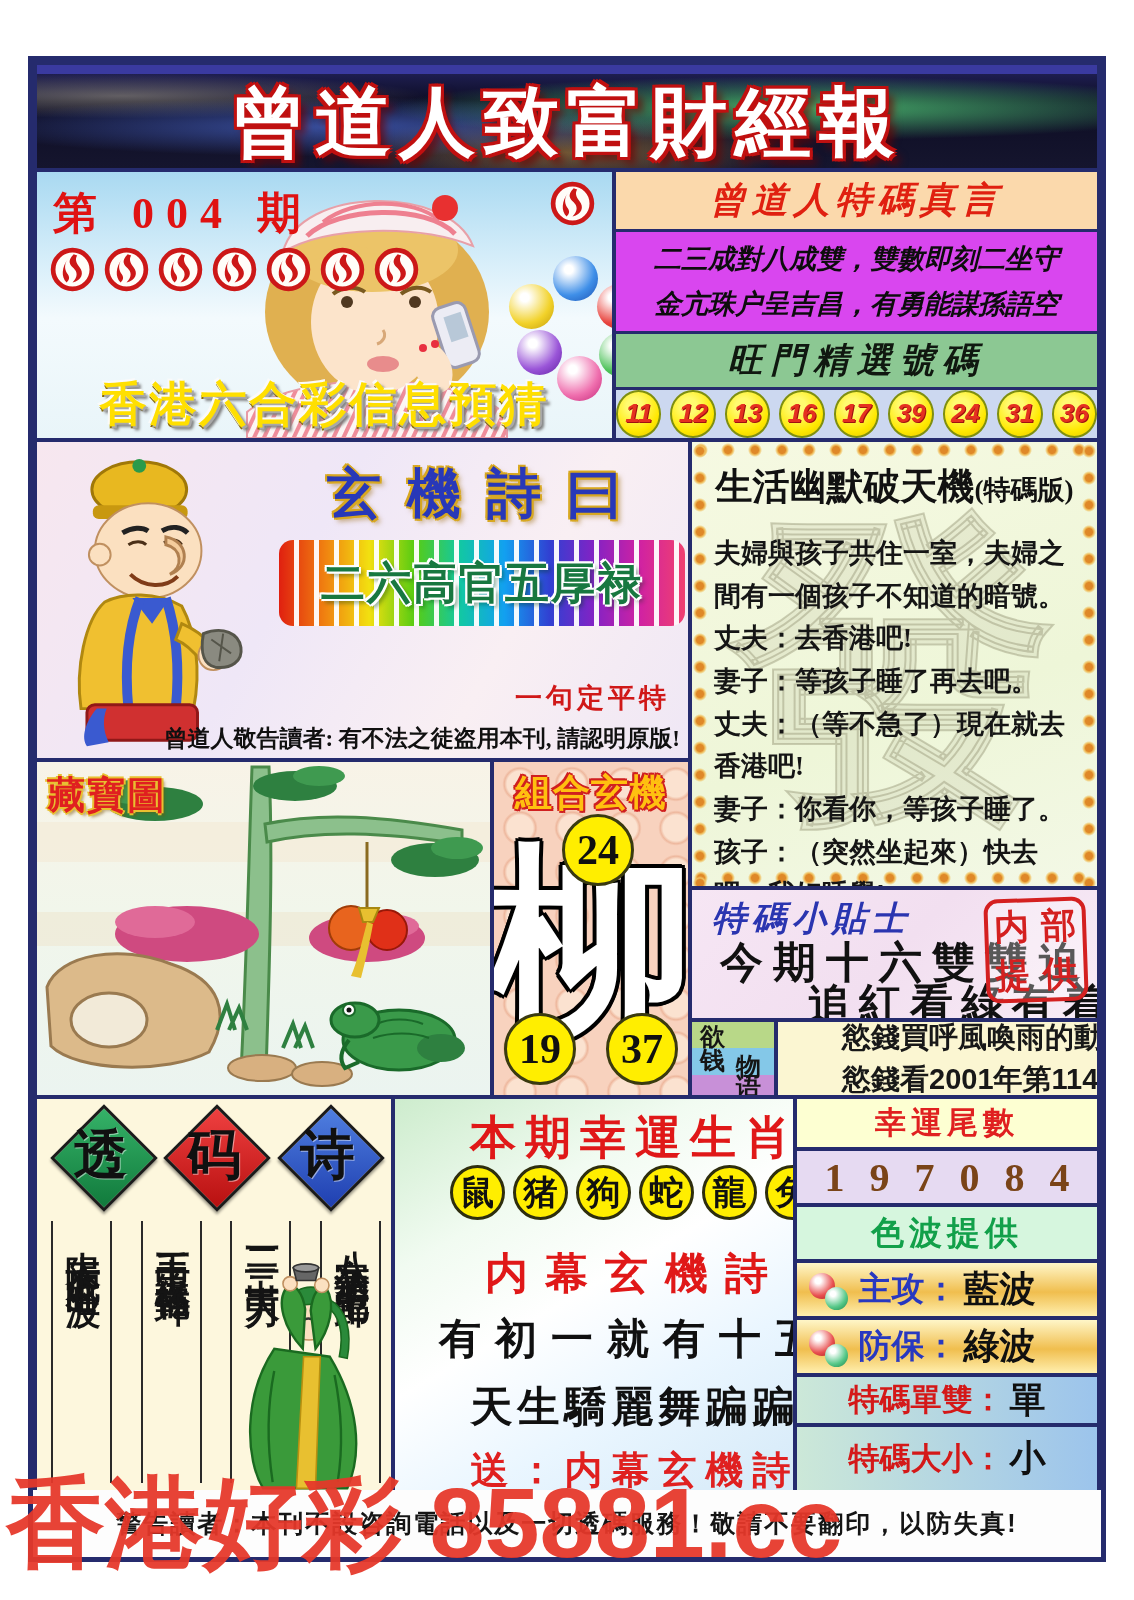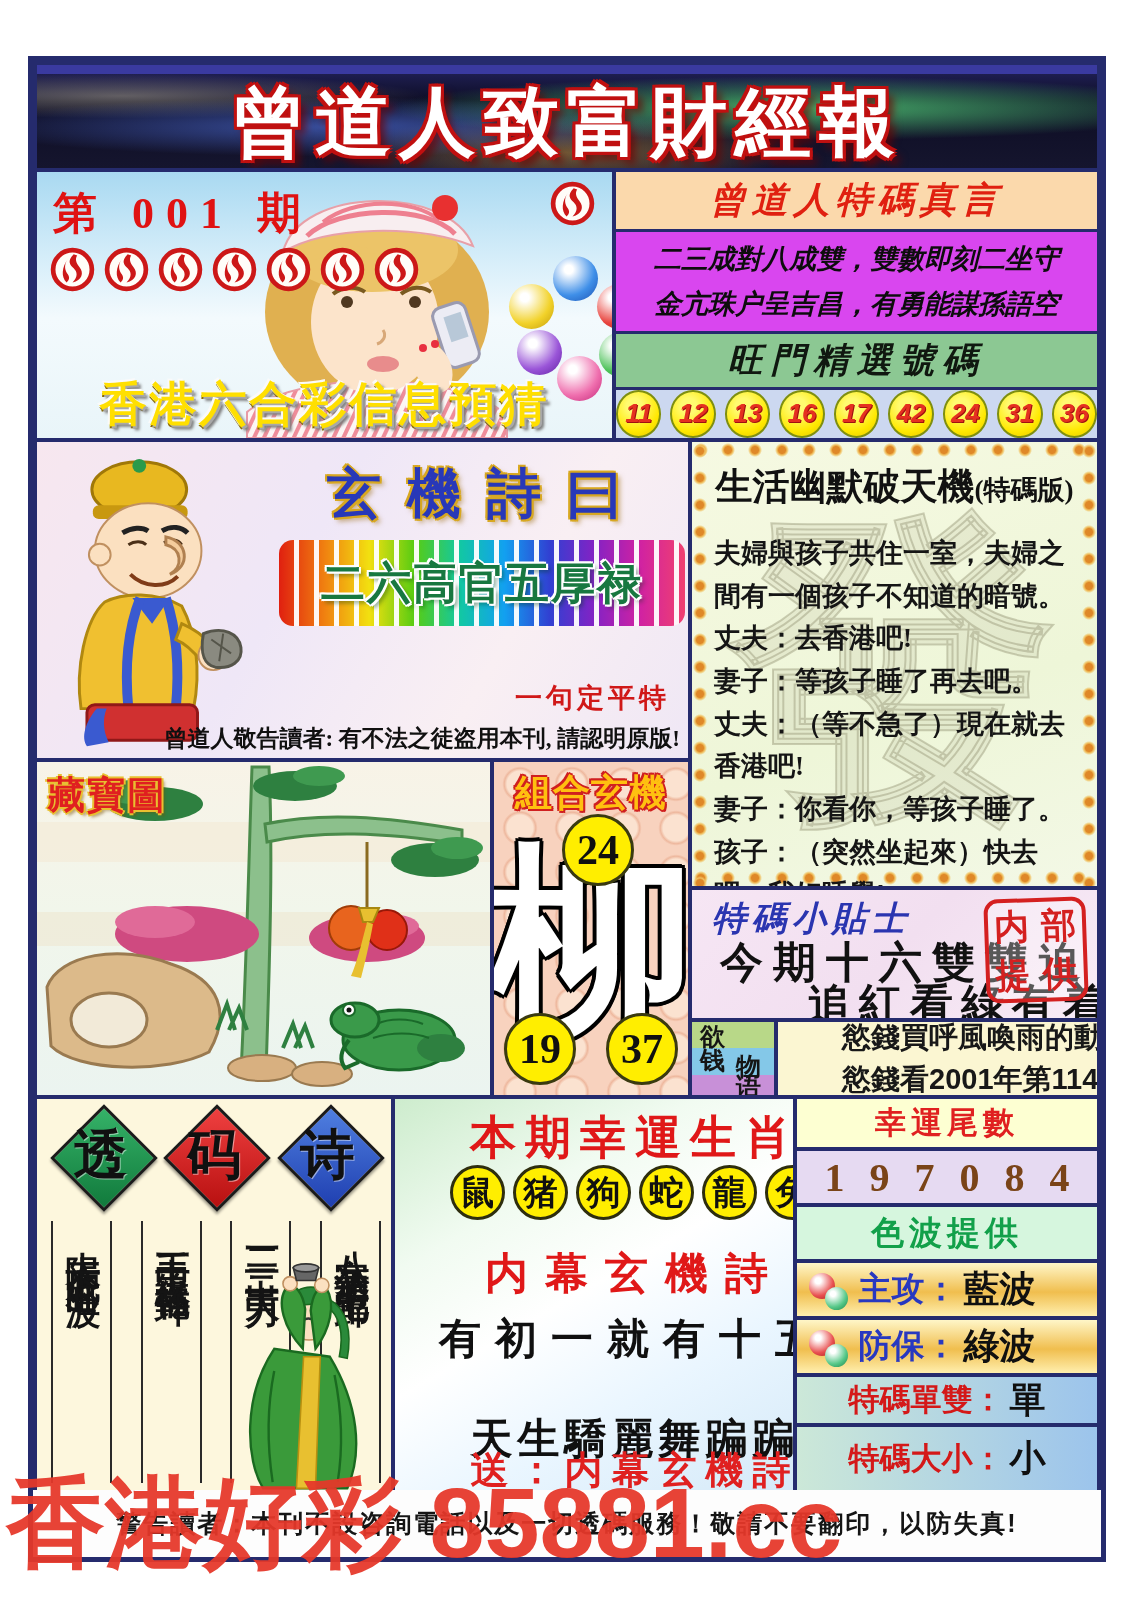--- a/index.html
+++ b/index.html
@@ -186,21 +186,21 @@
     font-weight:900;font-size:46px;color:#e01818;letter-spacing:9px;white-space:nowrap;}
   .zodiac-row{position:absolute;left:0;top:66px;width:100%;display:flex;justify-content:center;gap:8px;}
   .zodiac-circle{width:55px;height:55px;border-radius:50%;background:#ffee00;border:3px solid #2e2e0e;
     box-sizing:border-box;display:flex;align-items:center;justify-content:center;
     font-family:"Liberation Serif", serif;font-weight:900;font-size:34px;color:#101010;}
   .lucky-inner-title{position:absolute;left:0;top:146px;width:100%;text-align:center;
     font-weight:900;font-size:43px;color:#e01818;letter-spacing:17px;white-space:nowrap;}
   .lucky-line1{position:absolute;left:0;top:212px;width:100%;text-align:center;
     font-weight:900;font-size:42px;color:#101010;letter-spacing:14px;white-space:nowrap;}
   .lucky-line2{position:absolute;left:0;top:280px;width:100%;text-align:center;
-    font-weight:900;font-size:42px;color:#101010;letter-spacing:5px;white-space:nowrap;margin-top:32px;}
+    font-weight:900;font-size:42px;color:#101010;letter-spacing:5px;white-space:nowrap;}
   .lucky-gift{position:absolute;left:0;top:346px;width:100%;text-align:center;
     font-weight:900;font-size:38px;color:#e02020;letter-spacing:9px;white-space:nowrap;}
 
   
   .stats-panel{left:793px;top:1095px;width:308px;height:399px;display:flex;flex-direction:column;}
   .rp-row{position:relative;box-sizing:border-box;border-bottom:4px solid var(--navy);
     display:flex;align-items:center;justify-content:center;}
   .rp-row:last-child{border-bottom:none;flex:1;}
   .rp-tail{height:52px;background:#fdffd2;font-weight:900;font-size:31px;color:#e02020;letter-spacing:5px;}
   .rp-digits{height:56px;background:#e6daf2;font-family:"Liberation Serif", serif;
@@ -259,21 +259,21 @@
       <path d="M214 122 C224 114 236 114 244 120" stroke="#7a5a20" stroke-width="4" fill="none"></path>
       <circle cx="228" cy="130" r="6" fill="#503820"></circle>
       <path d="M196 158 C200 164 196 170 190 172" stroke="#d8a878" stroke-width="3" fill="none"></path>
       <ellipse cx="196" cy="192" rx="16" ry="8" fill="#e88c8c"></ellipse>
       <rect x="252" y="132" width="34" height="62" rx="9" transform="rotate(-18 269 163)" fill="#ececf4" stroke="#9a9ab0" stroke-width="3"></rect>
       <rect x="260" y="142" width="18" height="26" transform="rotate(-18 269 155)" fill="#b8c8d8"></rect>
       <ellipse cx="246" cy="196" rx="18" ry="26" transform="rotate(-24 246 196)" fill="#fce4cb"></ellipse>
       <circle cx="236" cy="176" r="4" fill="#e83040"></circle>
       <circle cx="248" cy="172" r="4" fill="#e83040"></circle>
     </svg>
-    <div class="issue-label">第 001 期</div>
+    <div class="issue-label">第 004 期</div>
     <div class="logo-row">
       <svg class="flame" viewBox="0 0 40 40">
           <circle cx="20" cy="20" r="16.5" fill="#fffdf8" stroke="#cc1818" stroke-width="4"></circle>
           <path d="M21 7 C15 13 18 16 21 19 C24 22 25 26 20 31 C28 29 30 23 26 18 C23 14 22 11 24 8 Z" fill="#cc1818"></path>
           <path d="M16 11 C12 17 14 21 16 24 C18 27 17 29 15 31 C10 26 11 18 16 11 Z" fill="#cc1818"></path>
         </svg>
       <svg class="flame" viewBox="0 0 40 40">
           <circle cx="20" cy="20" r="16.5" fill="#fffdf8" stroke="#cc1818" stroke-width="4"></circle>
           <path d="M21 7 C15 13 18 16 21 19 C24 22 25 26 20 31 C28 29 30 23 26 18 C23 14 22 11 24 8 Z" fill="#cc1818"></path>
           <path d="M16 11 C12 17 14 21 16 24 C18 27 17 29 15 31 C10 26 11 18 16 11 Z" fill="#cc1818"></path>
@@ -326,21 +326,21 @@
       <div class="verse-line">二三成對八成雙，雙數即刻二坐守</div>
       <div class="verse-line">金亢珠户呈吉昌，有勇能謀孫語空</div>
     </div>
     <div class="picks-header">旺門精選號碼</div>
     <div class="picks-row">
       <div class="pick-circle">11</div>
       <div class="pick-circle">12</div>
       <div class="pick-circle">13</div>
       <div class="pick-circle">16</div>
       <div class="pick-circle">17</div>
-      <div class="pick-circle">42</div>
+      <div class="pick-circle">39</div>
       <div class="pick-circle">24</div>
       <div class="pick-circle">31</div>
       <div class="pick-circle">36</div>
     </div>
   </div>
 
   <div class="panel poem-panel">
     <svg class="oldman-art" viewBox="0 0 230 310">
       <ellipse cx="95" cy="40" rx="48" ry="28" fill="#e8b820" stroke="#a07808" stroke-width="3"></ellipse>
       <rect x="48" y="56" width="96" height="14" rx="6" fill="#c89810"></rect>

